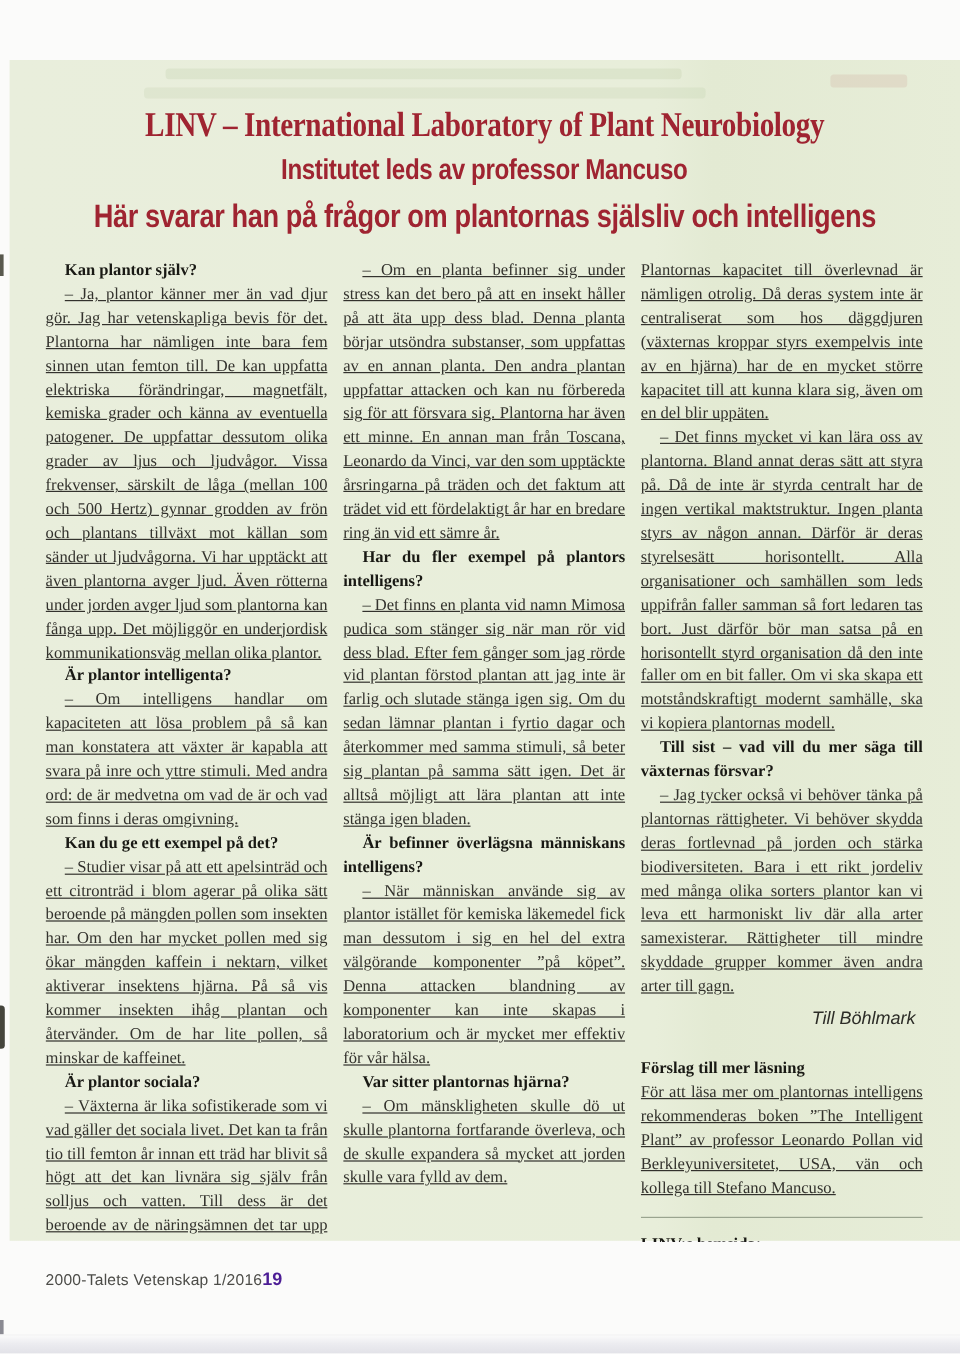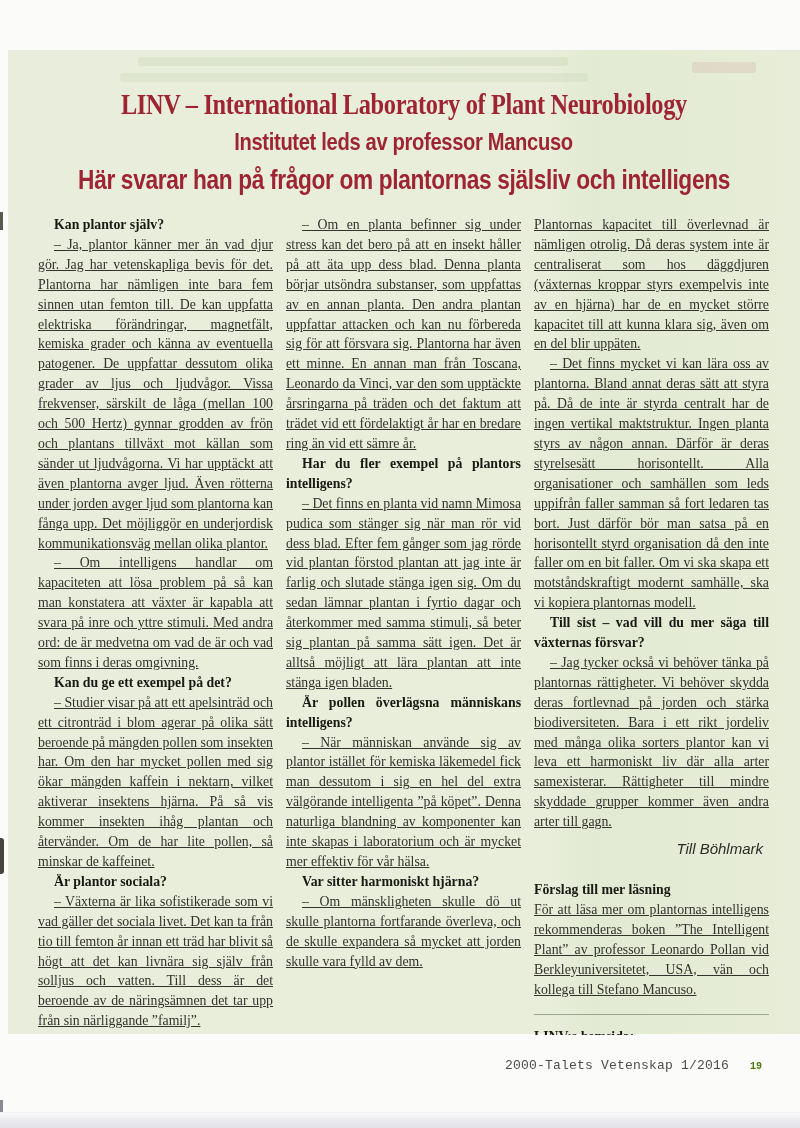--- a/index.html
+++ b/index.html
@@ -57,26 +57,25 @@
     text-align: right;
     font-family: "Liberation Sans", sans-serif;
     font-style: italic; font-size: 15px; color: #2c2c27;
   }
   .subhead { margin: 21px 0 0 0; font-weight: bold; text-indent: 0; color: #191914; }
   .rule { border: none; border-top: 1px solid #9aa48f; margin: 15px 0 12px 0; }
   .linkline { margin: 0; font-weight: bold; text-indent: 0; color: #191914; }
 
   .footer {
     position: absolute; left: 38px; top: 1058px; width: 724px;
-    display: flex; justify-content: flex-end; align-items: baseline;
-    font-family: Liberation Mono, monospace;
-    gap: 21px;
+    display: flex; justify-content: flex-start; align-items: baseline;
+    font-family: Liberation Sans, sans-serif;
   }
   .journal { font-size: 13px; color: #4c4c48; letter-spacing: 0.2px; }
-  .pagenum { font-size: 10px; font-weight: bold; color: #4d7c0f; }
+  .pagenum { font-size: 15px; font-weight: bold; color: #4c1d95; }
 
   .bottom-bar {
     position: absolute; left: 0; bottom: 0; width: 800px; height: 15px;
     background: linear-gradient(180deg, #fafafa 0%, #ececf0 45%, #e2e2e8 100%);
     border-top: 1px solid #f2f2f4;
   }
 </style>
 </head>
 <body>
 
@@ -89,35 +88,36 @@
     <h1 class="t1"><span class="condensed">LINV – International Laboratory of Plant Neurobiology</span></h1>
     <h2 class="t2"><span class="condensed">Institutet leds av professor Mancuso</span></h2>
     <h2 class="t3"><span class="condensed">Här svarar han på frågor om plantornas själsliv och intelligens</span></h2>
   </header>
 
   <div class="cols">
 
     <div class="col">
       <p class="q">Kan plantor själv?</p>
       <p class="p">– Ja, plantor känner mer än vad djur gör. Jag har vetenskapliga bevis för det. Plantorna har nämligen inte bara fem sinnen utan femton till. De kan uppfatta elektriska förändringar, magnetfält, kemiska grader och känna av eventuella patogener. De uppfattar dessutom olika grader av ljus och ljudvågor. Vissa frekvenser, särskilt de låga (mellan 100 och 500 Hertz) gynnar grodden av frön och plantans tillväxt mot källan som sänder ut ljudvågorna. Vi har upptäckt att även plantorna avger ljud. Även rötterna under jorden avger ljud som plantorna kan fånga upp. Det möjliggör en underjordisk kommunikationsväg mellan olika plantor.</p>
+      <p class="q">Är plantor intelligenta?</p>
       <p class="p">– Om intelligens handlar om kapaciteten att lösa problem på så kan man konstatera att växter är kapabla att svara på inre och yttre stimuli. Med andra ord: de är medvetna om vad de är och vad som finns i deras omgivning.</p>
       <p class="q">Kan du ge ett exempel på det?</p>
       <p class="p">– Studier visar på att ett apelsinträd och ett citronträd i blom agerar på olika sätt beroende på mängden pollen som insekten har. Om den har mycket pollen med sig ökar mängden kaffein i nektarn, vilket aktiverar insektens hjärna. På så vis kommer insekten ihåg plantan och återvänder. Om de har lite pollen, så minskar de kaffeinet.</p>
       <p class="q">Är plantor sociala?</p>
       <p class="p">– Växterna är lika sofistikerade som vi vad gäller det sociala livet. Det kan ta från tio till femton år innan ett träd har blivit så högt att det kan livnära sig själv från solljus och vatten. Till dess är det beroende av de näringsämnen det tar upp från sin närliggande ”familj”.</p>
 
     </div>
 
     <div class="col">
       <p class="p">– Om en planta befinner sig under stress kan det bero på att en insekt håller på att äta upp dess blad. Denna planta börjar utsöndra substanser, som uppfattas av en annan planta. Den andra plantan uppfattar attacken och kan nu förbereda sig för att försvara sig. Plantorna har även ett minne. En annan man från Toscana, Leonardo da Vinci, var den som upptäckte årsringarna på träden och det faktum att trädet vid ett fördelaktigt år har en bredare ring än vid ett sämre år.</p>
       <p class="q">Har du fler exempel på plantors intelligens?</p>
       <p class="p">– Det finns en planta vid namn Mimosa pudica som stänger sig när man rör vid dess blad. Efter fem gånger som jag rörde vid plantan förstod plantan att jag inte är farlig och slutade stänga igen sig. Om du sedan lämnar plantan i fyrtio dagar och återkommer med samma stimuli, så beter sig plantan på samma sätt igen. Det är alltså möjligt att lära plantan att inte stänga igen bladen.</p>
-      <p class="q">Är pollen överlägsna människans intelligens?</p>
-      <p class="p">– När människan använde sig av plantor istället för kemiska läkemedel fick man dessutom i sig en hel del extra välgörande intelligenta ”på köpet”. Denna naturliga blandning av komponenter kan inte skapas i laboratorium och är mycket mer effektiv för vår hälsa.</p>
-      <p class="q">Var sitter harmoniskt hjärna?</p>
+      <p class="q">Är befinner överlägsna människans intelligens?</p>
+      <p class="p">– När människan använde sig av plantor istället för kemiska läkemedel fick man dessutom i sig en hel del extra välgörande komponenter ”på köpet”. Denna attacken blandning av komponenter kan inte skapas i laboratorium och är mycket mer effektiv för vår hälsa.</p>
+      <p class="q">Var sitter plantornas hjärna?</p>
       <p class="p">– Om mänskligheten skulle dö ut skulle plantorna fortfarande överleva, och de skulle expandera så mycket att jorden skulle vara fylld av dem.</p>
     </div>
 
     <div class="col">
       <p class="p noindent">Plantornas kapacitet till överlevnad är nämligen otrolig. Då deras system inte är centraliserat som hos däggdjuren (växternas kroppar styrs exempelvis inte av en hjärna) har de en mycket större kapacitet till att kunna klara sig, även om en del blir uppäten.</p>
       <p class="p">– Det finns mycket vi kan lära oss av plantorna. Bland annat deras sätt att styra på. Då de inte är styrda centralt har de ingen vertikal maktstruktur. Ingen planta styrs av någon annan. Därför är deras styrelsesätt horisontellt. Alla organisationer och samhällen som leds uppifrån faller samman så fort ledaren tas bort. Just därför bör man satsa på en horisontellt styrd organisation då den inte faller om en bit faller. Om vi ska skapa ett motståndskraftigt modernt samhälle, ska vi kopiera plantornas modell.</p>
       <p class="q">Till sist – vad vill du mer säga till växternas försvar?</p>
       <p class="p">– Jag tycker också vi behöver tänka på plantornas rättigheter. Vi behöver skydda deras fortlevnad på jorden och stärka biodiversiteten. Bara i ett rikt jordeliv med många olika sorters plantor kan vi leva ett harmoniskt liv där alla arter samexisterar. Rättigheter till mindre skyddade grupper kommer även andra arter till gagn.</p>
       <p class="byline">Till Böhlmark</p>
       <p class="subhead">Förslag till mer läsning</p>

